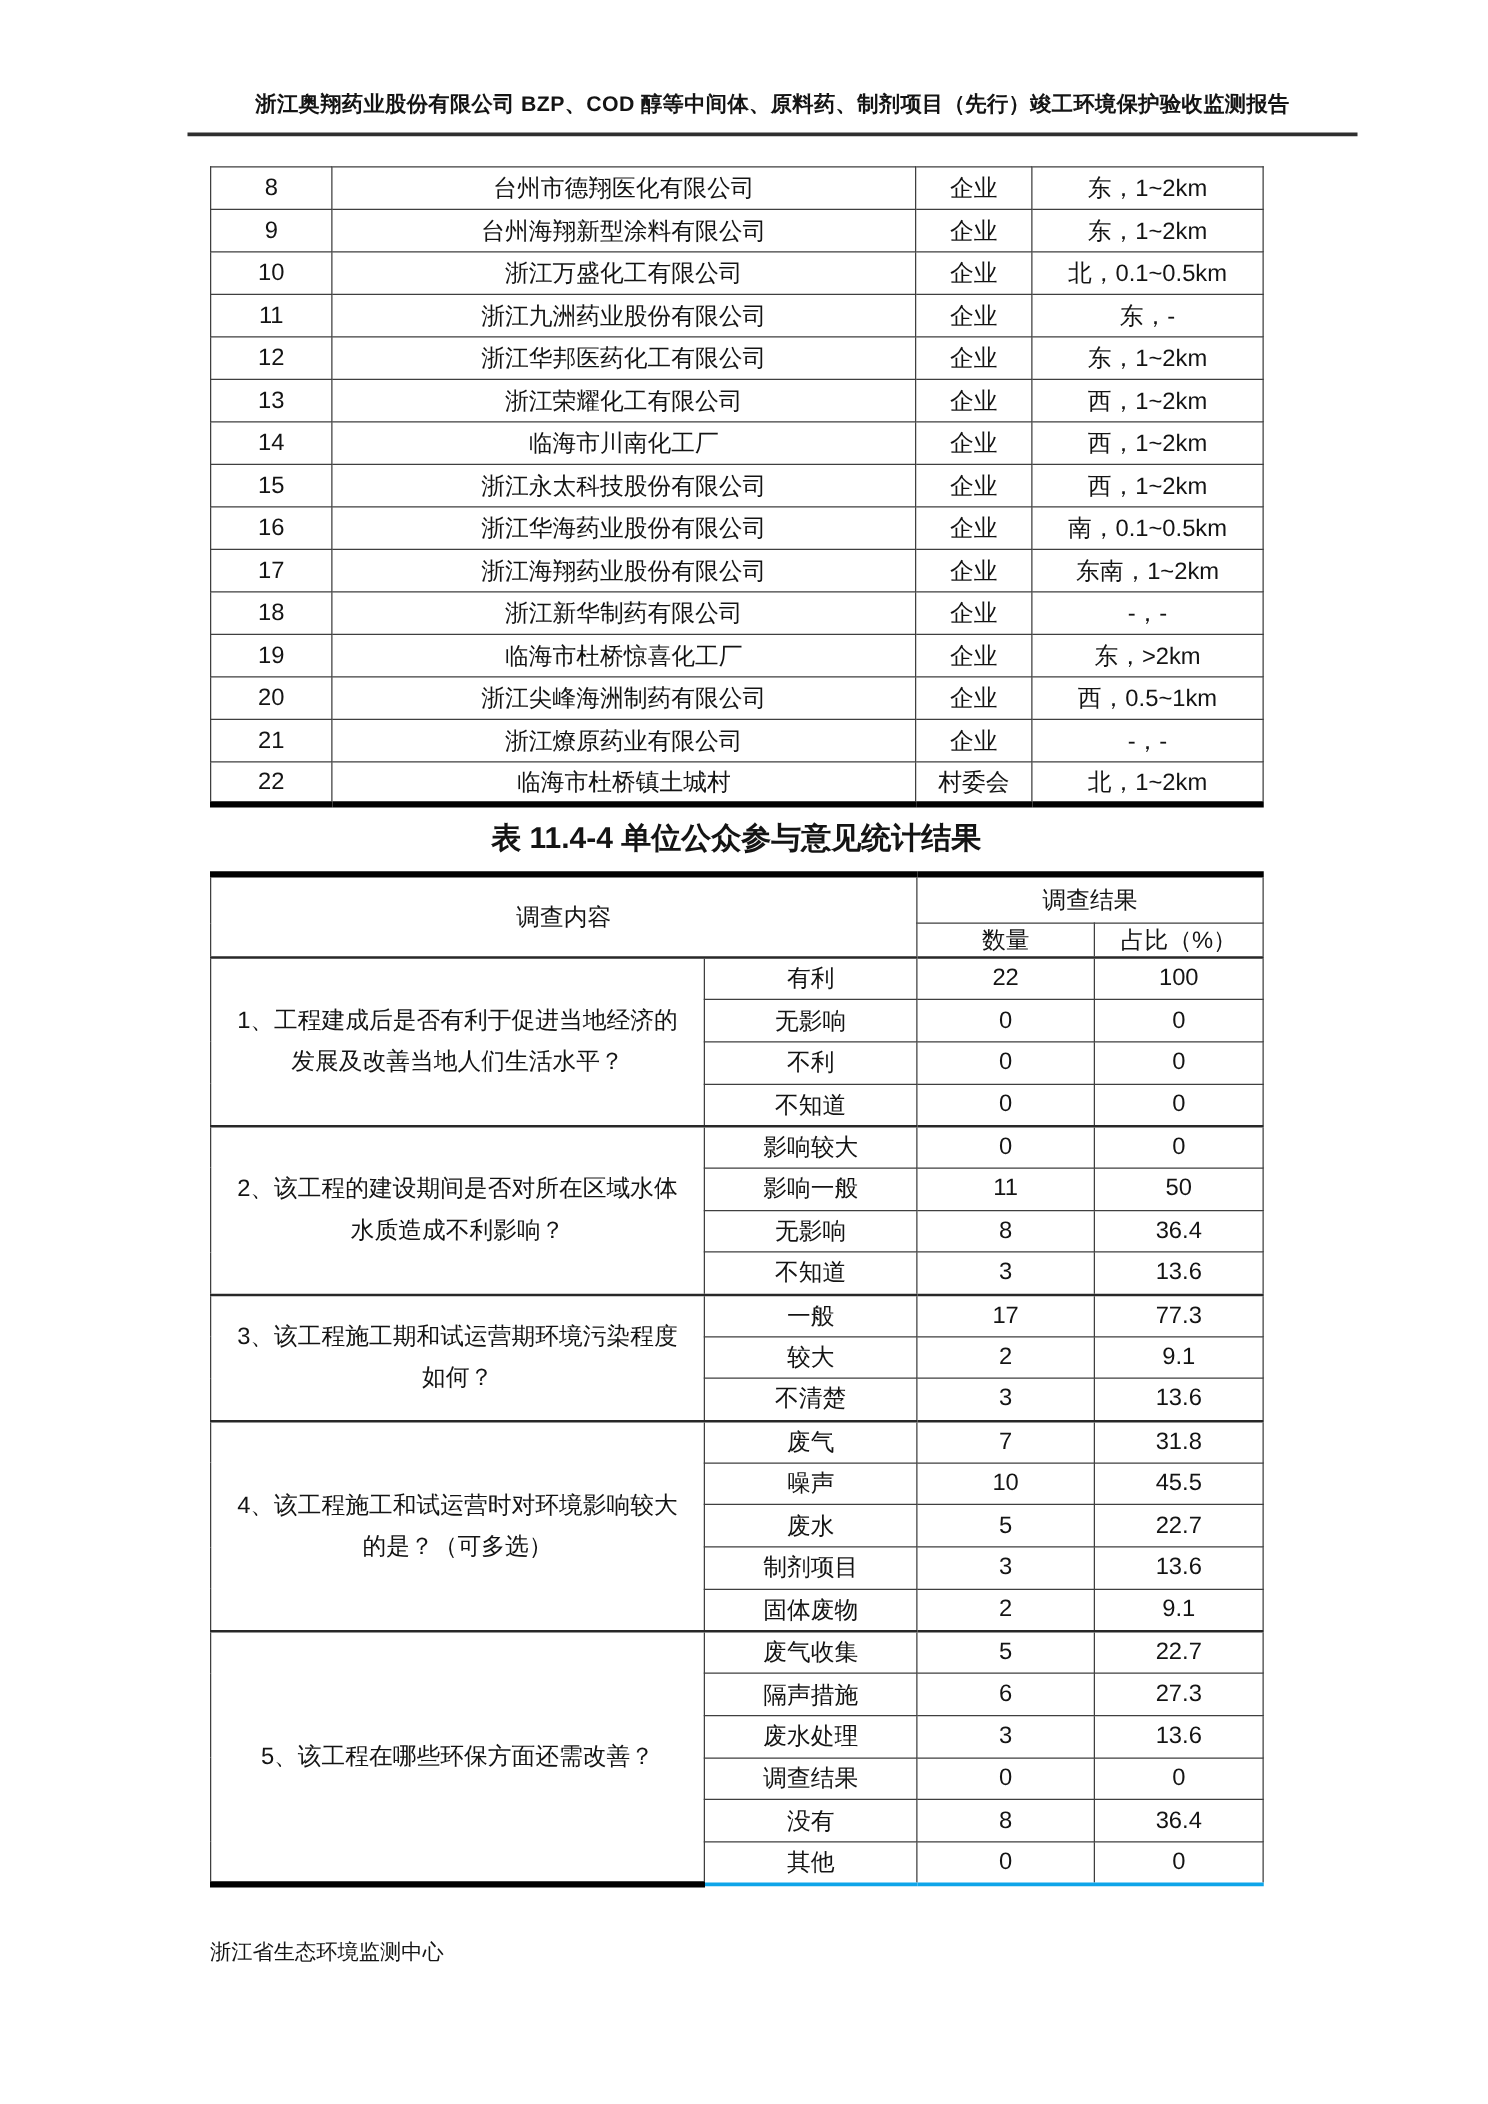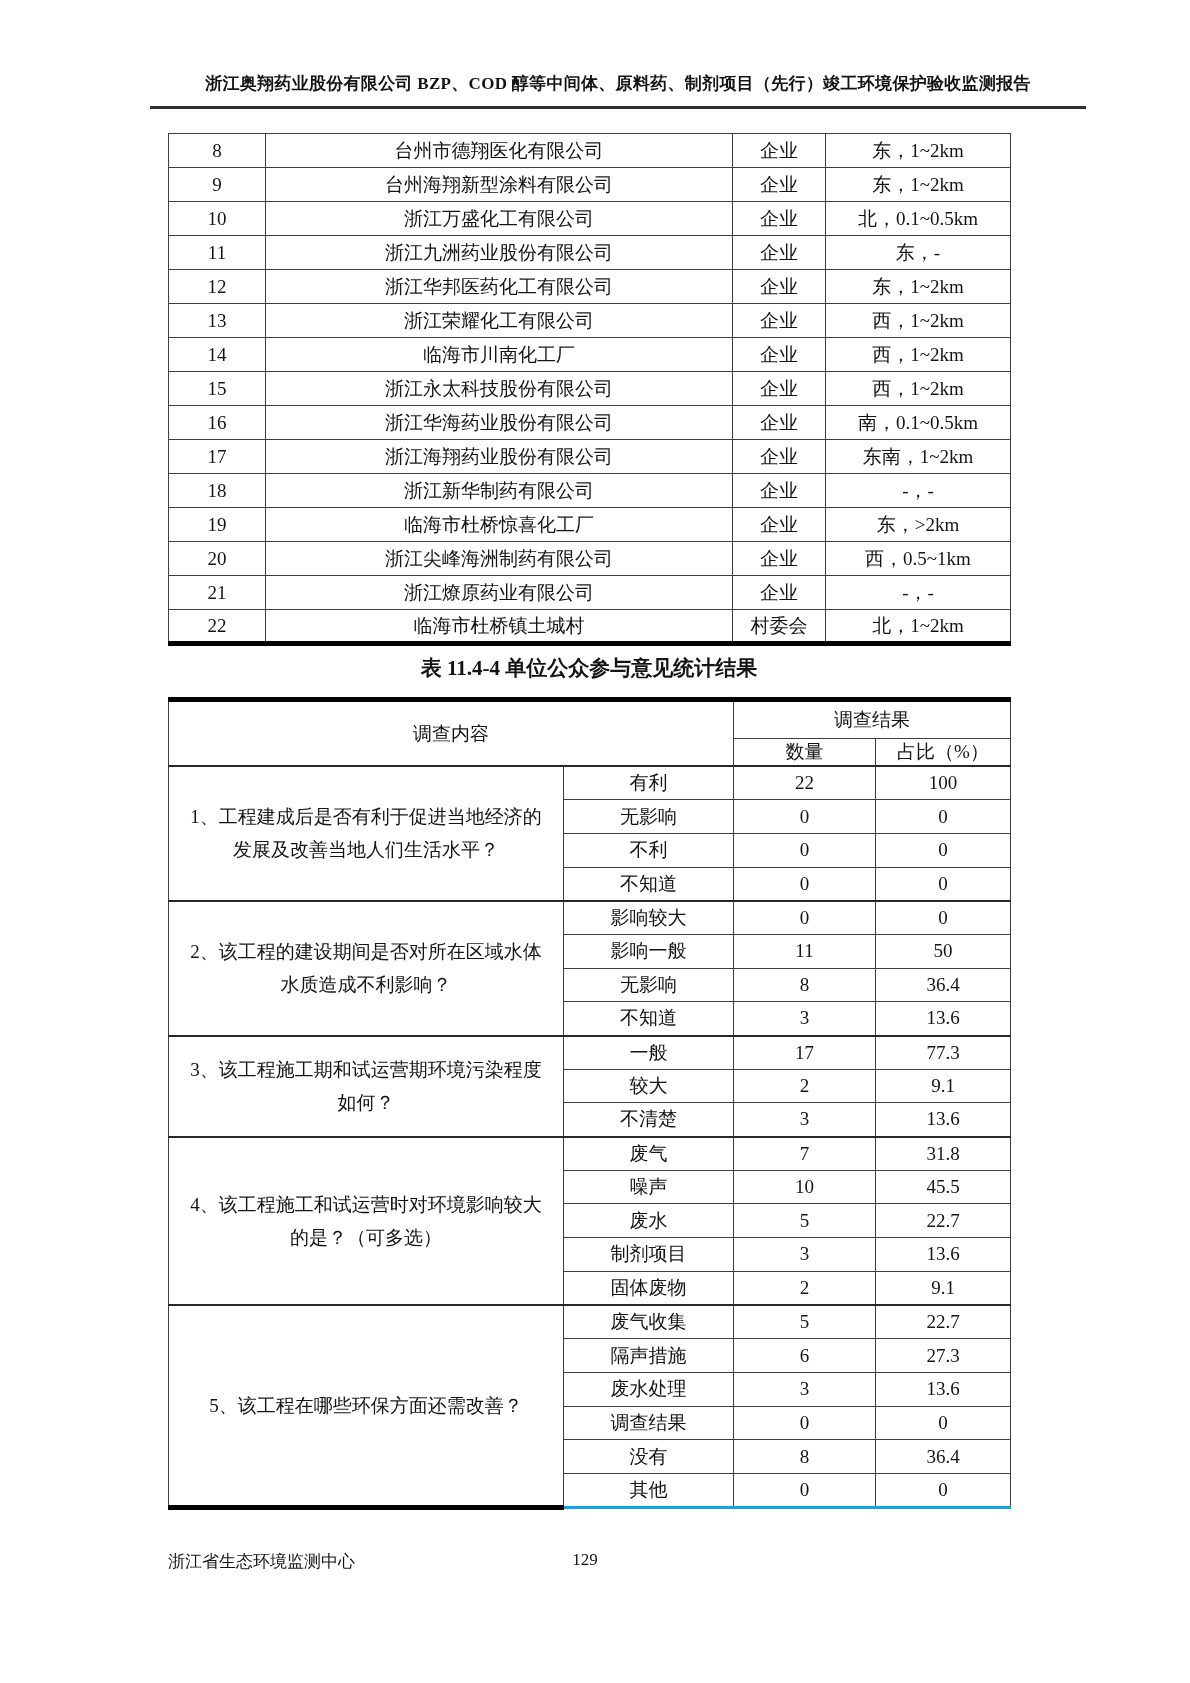--- a/index.html
+++ b/index.html
@@ -3,21 +3,21 @@
 <meta charset="utf-8">
 <style>
   * { margin:0; padding:0; box-sizing:border-box; }
   html,body { background:#ffffff; }
   .page {
     position:relative;
     width:1190px; height:1683px;
     margin:0 auto;
     background:#ffffff;
     color:#141414;
-    font-family:Liberation Serif, serif;
+    font-family:Liberation Sans, sans-serif;
   }
   
   .doc-header {
     position:absolute; top:72px; left:150px; width:936px;
     text-align:center;
     font-size:17px; font-weight:bold; letter-spacing:0.3px;
     padding-bottom:11px;
     border-bottom:3px solid #2f2f2f;
     white-space:nowrap;
   }
@@ -25,21 +25,21 @@
   table { border-collapse:collapse; table-layout:fixed; }
   td, th { border:1.6px solid #3f3f3f; text-align:center; vertical-align:middle;
            font-size:19px; font-weight:normal; padding:0 5px; overflow:hidden; }
   
   #t1 { position:absolute; left:168px; top:133px; width:842px; }
   #t1 td { height:34px; }
   #t1 tbody tr:last-child td { border-bottom:5px solid #000; }
   
   .table-caption {
     position:absolute; top:654px; left:168px; width:842px;
-    text-align:center; font-size:21px; font-weight:bold;
+    text-align:center; font-size:24px; font-weight:bold;
   }
   
   #t2 { position:absolute; left:168px; top:697px; width:842px; }
   #t2 thead tr:first-child th { border-top:5px solid #000; height:39px; }
   #t2 thead tr:nth-child(2) th { height:20px; }
   #t2 tbody td { height:33.7px; }
   #t2 tbody tr.group-start td { border-top:2.2px solid #282828; }
   #t2 tbody tr:last-child td { border-bottom:3px solid #0ea5e9; }
   #t2 td.q { padding:0 14px; line-height:1.75; }
   #t2 td.q-span-last { border-bottom:5px solid #000; }
@@ -288,15 +288,14 @@
         </tr>
         <tr>
           <td>其他</td>
           <td>0</td>
           <td>0</td>
         </tr>
       </tbody>
   </table>
 
   <div class="footer-org">浙江省生态环境监测中心</div>
-  <div class="page-number">129</div>
 
 </div>
 
 </body></html>

